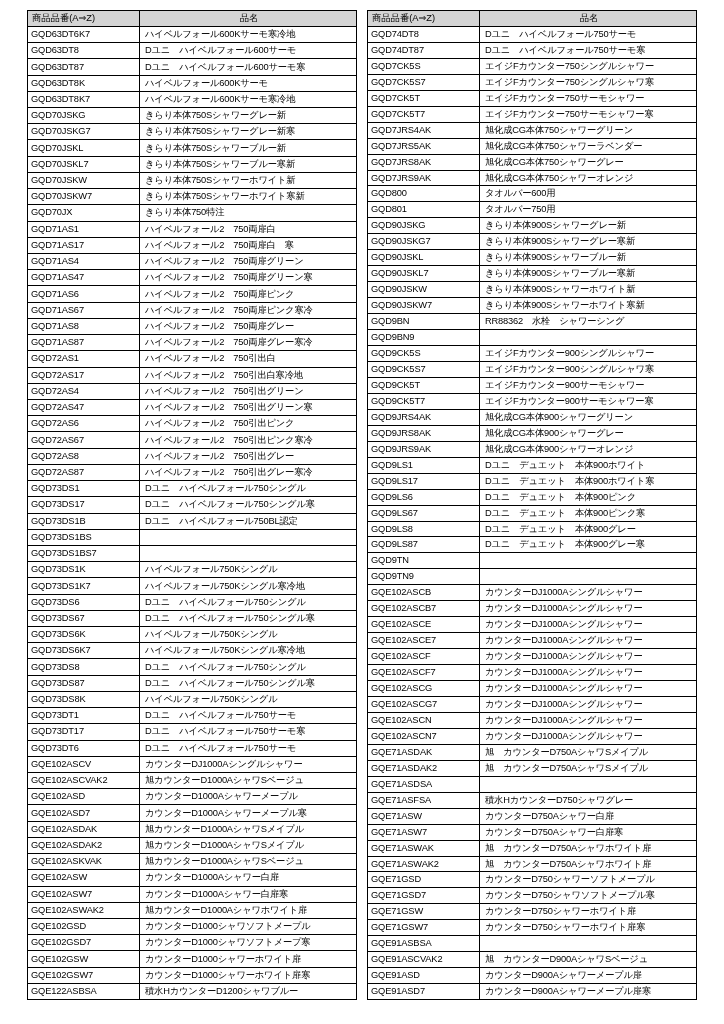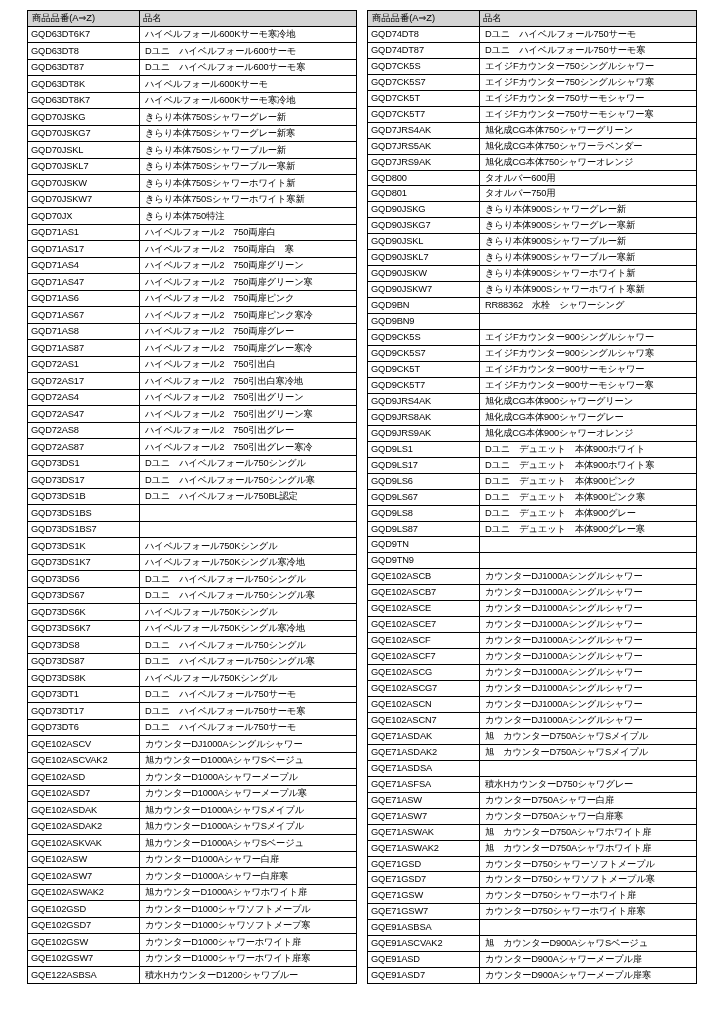--- a/index.html
+++ b/index.html
@@ -46,21 +46,21 @@
     height: 14.95px;
     line-height: 14.95px;
     font-size: 9.3px;
     white-space: nowrap;
     overflow: hidden;
     vertical-align: middle;
     font-weight: normal;
   }
   table.pricelist thead th {
     background: #d4d4d4;
-    text-align: left;
+    text-align: center;
     font-size: 9.3px;
     letter-spacing: 0px;
   }
   table.pricelist thead th.h-code {
     text-align: left;
     padding-left: 4px;
   }
   table.pricelist td.code {
     text-align: left;
     letter-spacing: -0.15px;
@@ -179,20 +179,28 @@
           </tr>
           <tr>
             <td class="code">GQD72AS4</td>
             <td class="name">ハイベルフォール2　750引出グリーン</td>
           </tr>
           <tr>
             <td class="code">GQD72AS47</td>
             <td class="name">ハイベルフォール2　750引出グリーン寒</td>
           </tr>
           <tr>
+            <td class="code">GQD72AS6</td>
+            <td class="name">ハイベルフォール2　750引出ピンク</td>
+          </tr>
+          <tr>
+            <td class="code">GQD72AS67</td>
+            <td class="name">ハイベルフォール2　750引出ピンク寒冷</td>
+          </tr>
+          <tr>
             <td class="code">GQD72AS8</td>
             <td class="name">ハイベルフォール2　750引出グレー</td>
           </tr>
           <tr>
             <td class="code">GQD72AS87</td>
             <td class="name">ハイベルフォール2　750引出グレー寒冷</td>
           </tr>
           <tr>
             <td class="code">GQD73DS1</td>
             <td class="name">Dユニ　ハイベルフォール750シングル</td>
@@ -362,20 +370,24 @@
           </tr>
           <tr>
             <td class="code">GQD7JRS4AK</td>
             <td class="name">旭化成CG本体750シャワーグリーン</td>
           </tr>
           <tr>
             <td class="code">GQD7JRS5AK</td>
             <td class="name">旭化成CG本体750シャワーラベンダー</td>
           </tr>
           <tr>
+            <td class="code">GQD7JRS8AK</td>
+            <td class="name">旭化成CG本体750シャワーグレー</td>
+          </tr>
+          <tr>
             <td class="code">GQD7JRS9AK</td>
             <td class="name">旭化成CG本体750シャワーオレンジ</td>
           </tr>
           <tr>
             <td class="code">GQD800</td>
             <td class="name">タオルバー600用</td>
           </tr>
           <tr>
             <td class="code">GQD801</td>
             <td class="name">タオルバー750用</td>

